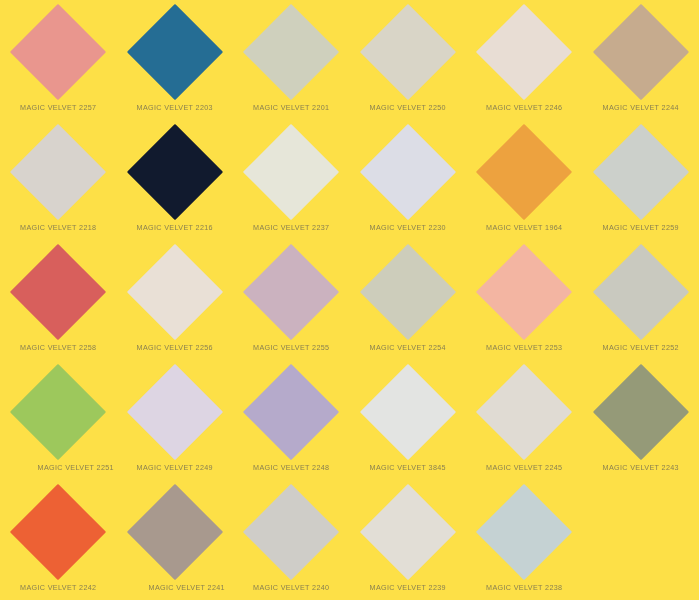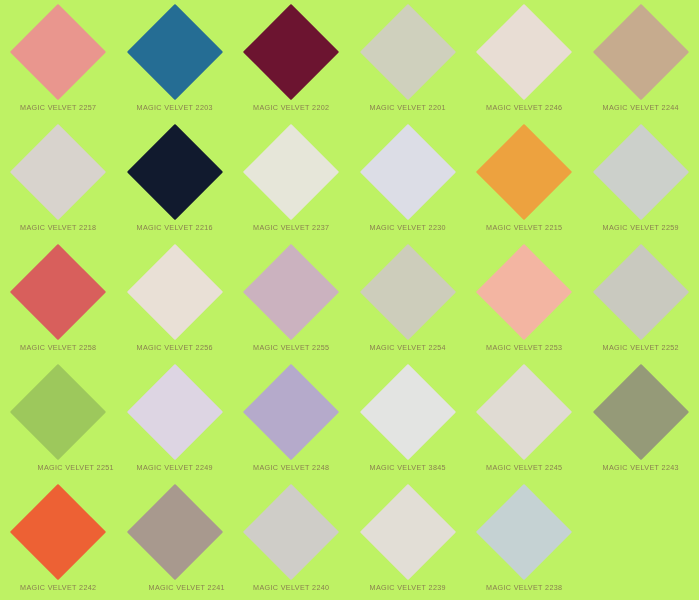--- a/index.html
+++ b/index.html
@@ -56,47 +56,47 @@
     letter-spacing: 0.35px;
     white-space: nowrap;
     text-align: center;
     font-family: "Liberation Sans", "DejaVu Sans", sans-serif;
     line-height: 1;
   }
 </style>
 </head>
 <body>
 
-<div id="swatch-grid" style="background: #bef264; grid-template-columns: repeat(6, 1fr); grid-template-rows: repeat(5, 1fr);">
+<div id="swatch-grid" style="background: #fde047; grid-template-columns: repeat(6, 1fr); grid-template-rows: repeat(5, 1fr);">
     <div class="swatch-cell">
       <div class="diamond-wrap">
         <div class="diamond" style="background: rgb(233, 150, 142);"></div>
       </div>
       <div class="swatch-label" style="color: rgb(138, 128, 80);">MAGIC VELVET 2257</div>
     </div>
     <div class="swatch-cell">
       <div class="diamond-wrap">
         <div class="diamond" style="background: rgb(37, 109, 148);"></div>
       </div>
       <div class="swatch-label" style="color: rgb(138, 128, 80);">MAGIC VELVET 2203</div>
     </div>
     <div class="swatch-cell">
       <div class="diamond-wrap">
-        <div class="diamond" style="background: rgb(108, 20, 48);"></div>
-      </div>
-      <div class="swatch-label" style="color: rgb(138, 128, 80);">MAGIC VELVET 2202</div>
-    </div>
-    <div class="swatch-cell">
-      <div class="diamond-wrap">
         <div class="diamond" style="background: rgb(207, 208, 189);"></div>
       </div>
       <div class="swatch-label" style="color: rgb(138, 128, 80);">MAGIC VELVET 2201</div>
     </div>
     <div class="swatch-cell">
       <div class="diamond-wrap">
+        <div class="diamond" style="background: rgb(217, 213, 199);"></div>
+      </div>
+      <div class="swatch-label" style="color: rgb(138, 128, 80);">MAGIC VELVET 2250</div>
+    </div>
+    <div class="swatch-cell">
+      <div class="diamond-wrap">
         <div class="diamond" style="background: rgb(232, 221, 212);"></div>
       </div>
       <div class="swatch-label" style="color: rgb(138, 128, 80);">MAGIC VELVET 2246</div>
     </div>
     <div class="swatch-cell">
       <div class="diamond-wrap">
         <div class="diamond" style="background: rgb(198, 171, 142);"></div>
       </div>
       <div class="swatch-label" style="color: rgb(138, 128, 80);">MAGIC VELVET 2244</div>
     </div>
@@ -121,21 +121,21 @@
     <div class="swatch-cell">
       <div class="diamond-wrap">
         <div class="diamond" style="background: rgb(220, 221, 230);"></div>
       </div>
       <div class="swatch-label" style="color: rgb(138, 128, 80);">MAGIC VELVET 2230</div>
     </div>
     <div class="swatch-cell">
       <div class="diamond-wrap">
         <div class="diamond" style="background: rgb(237, 162, 63);"></div>
       </div>
-      <div class="swatch-label" style="color: rgb(138, 128, 80);">MAGIC VELVET 2215</div>
+      <div class="swatch-label" style="color: rgb(138, 128, 80);">MAGIC VELVET 1964</div>
     </div>
     <div class="swatch-cell">
       <div class="diamond-wrap">
         <div class="diamond" style="background: rgb(204, 208, 203);"></div>
       </div>
       <div class="swatch-label" style="color: rgb(138, 128, 80);">MAGIC VELVET 2259</div>
     </div>
     <div class="swatch-cell">
       <div class="diamond-wrap">
         <div class="diamond" style="background: rgb(216, 95, 92);"></div>

